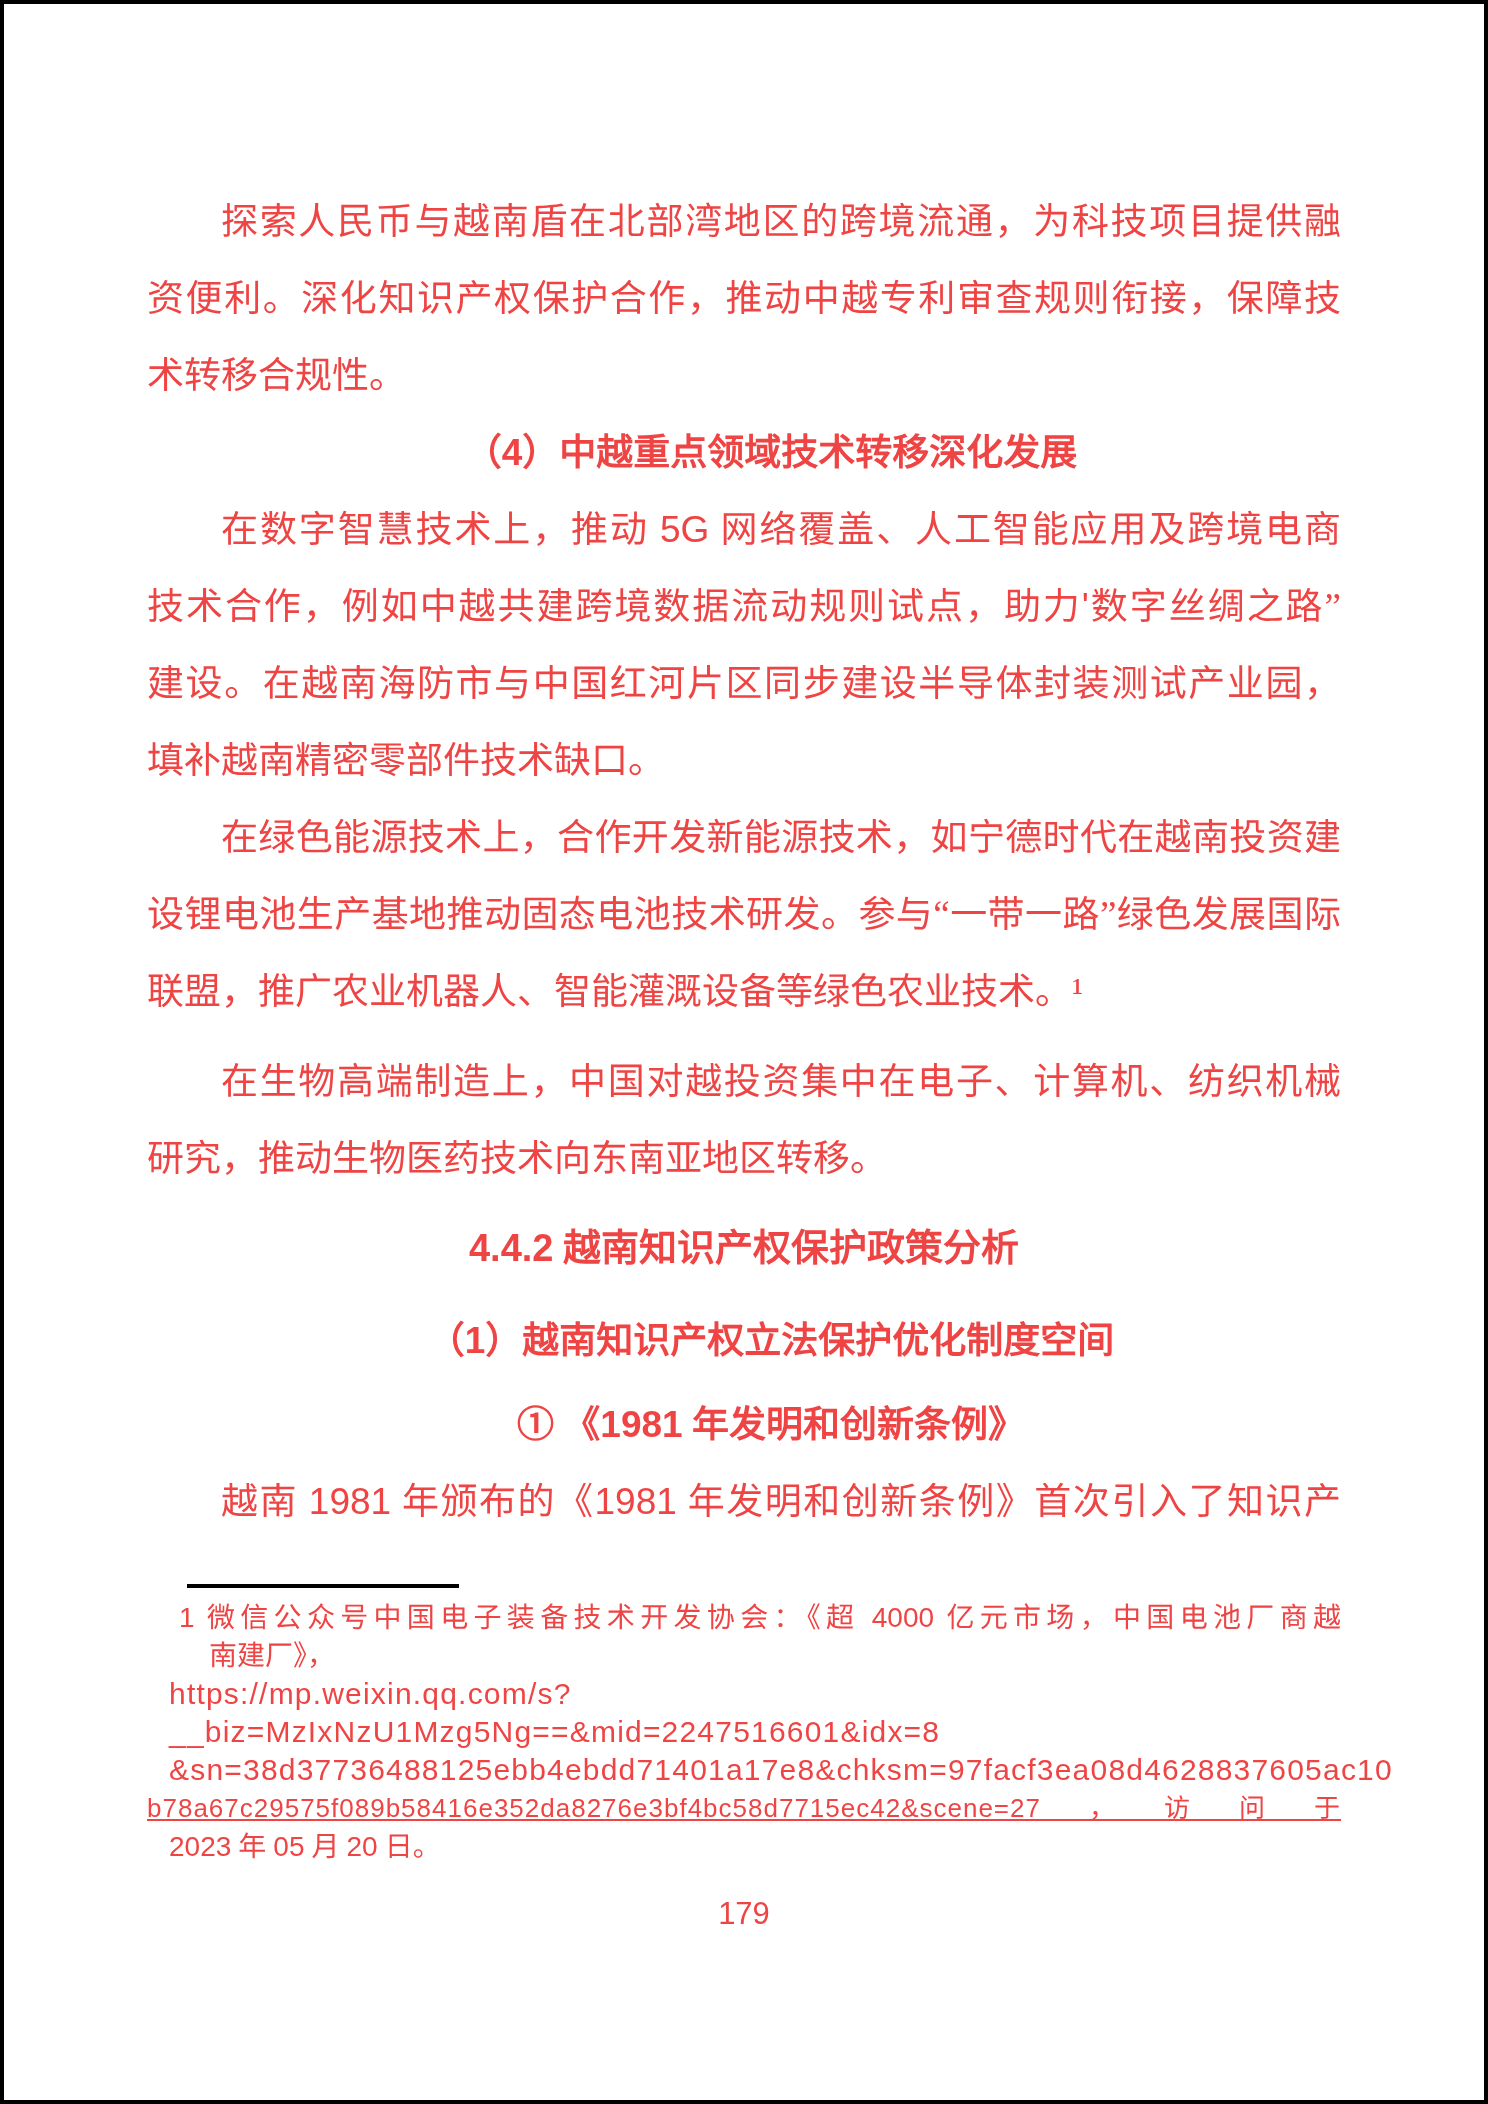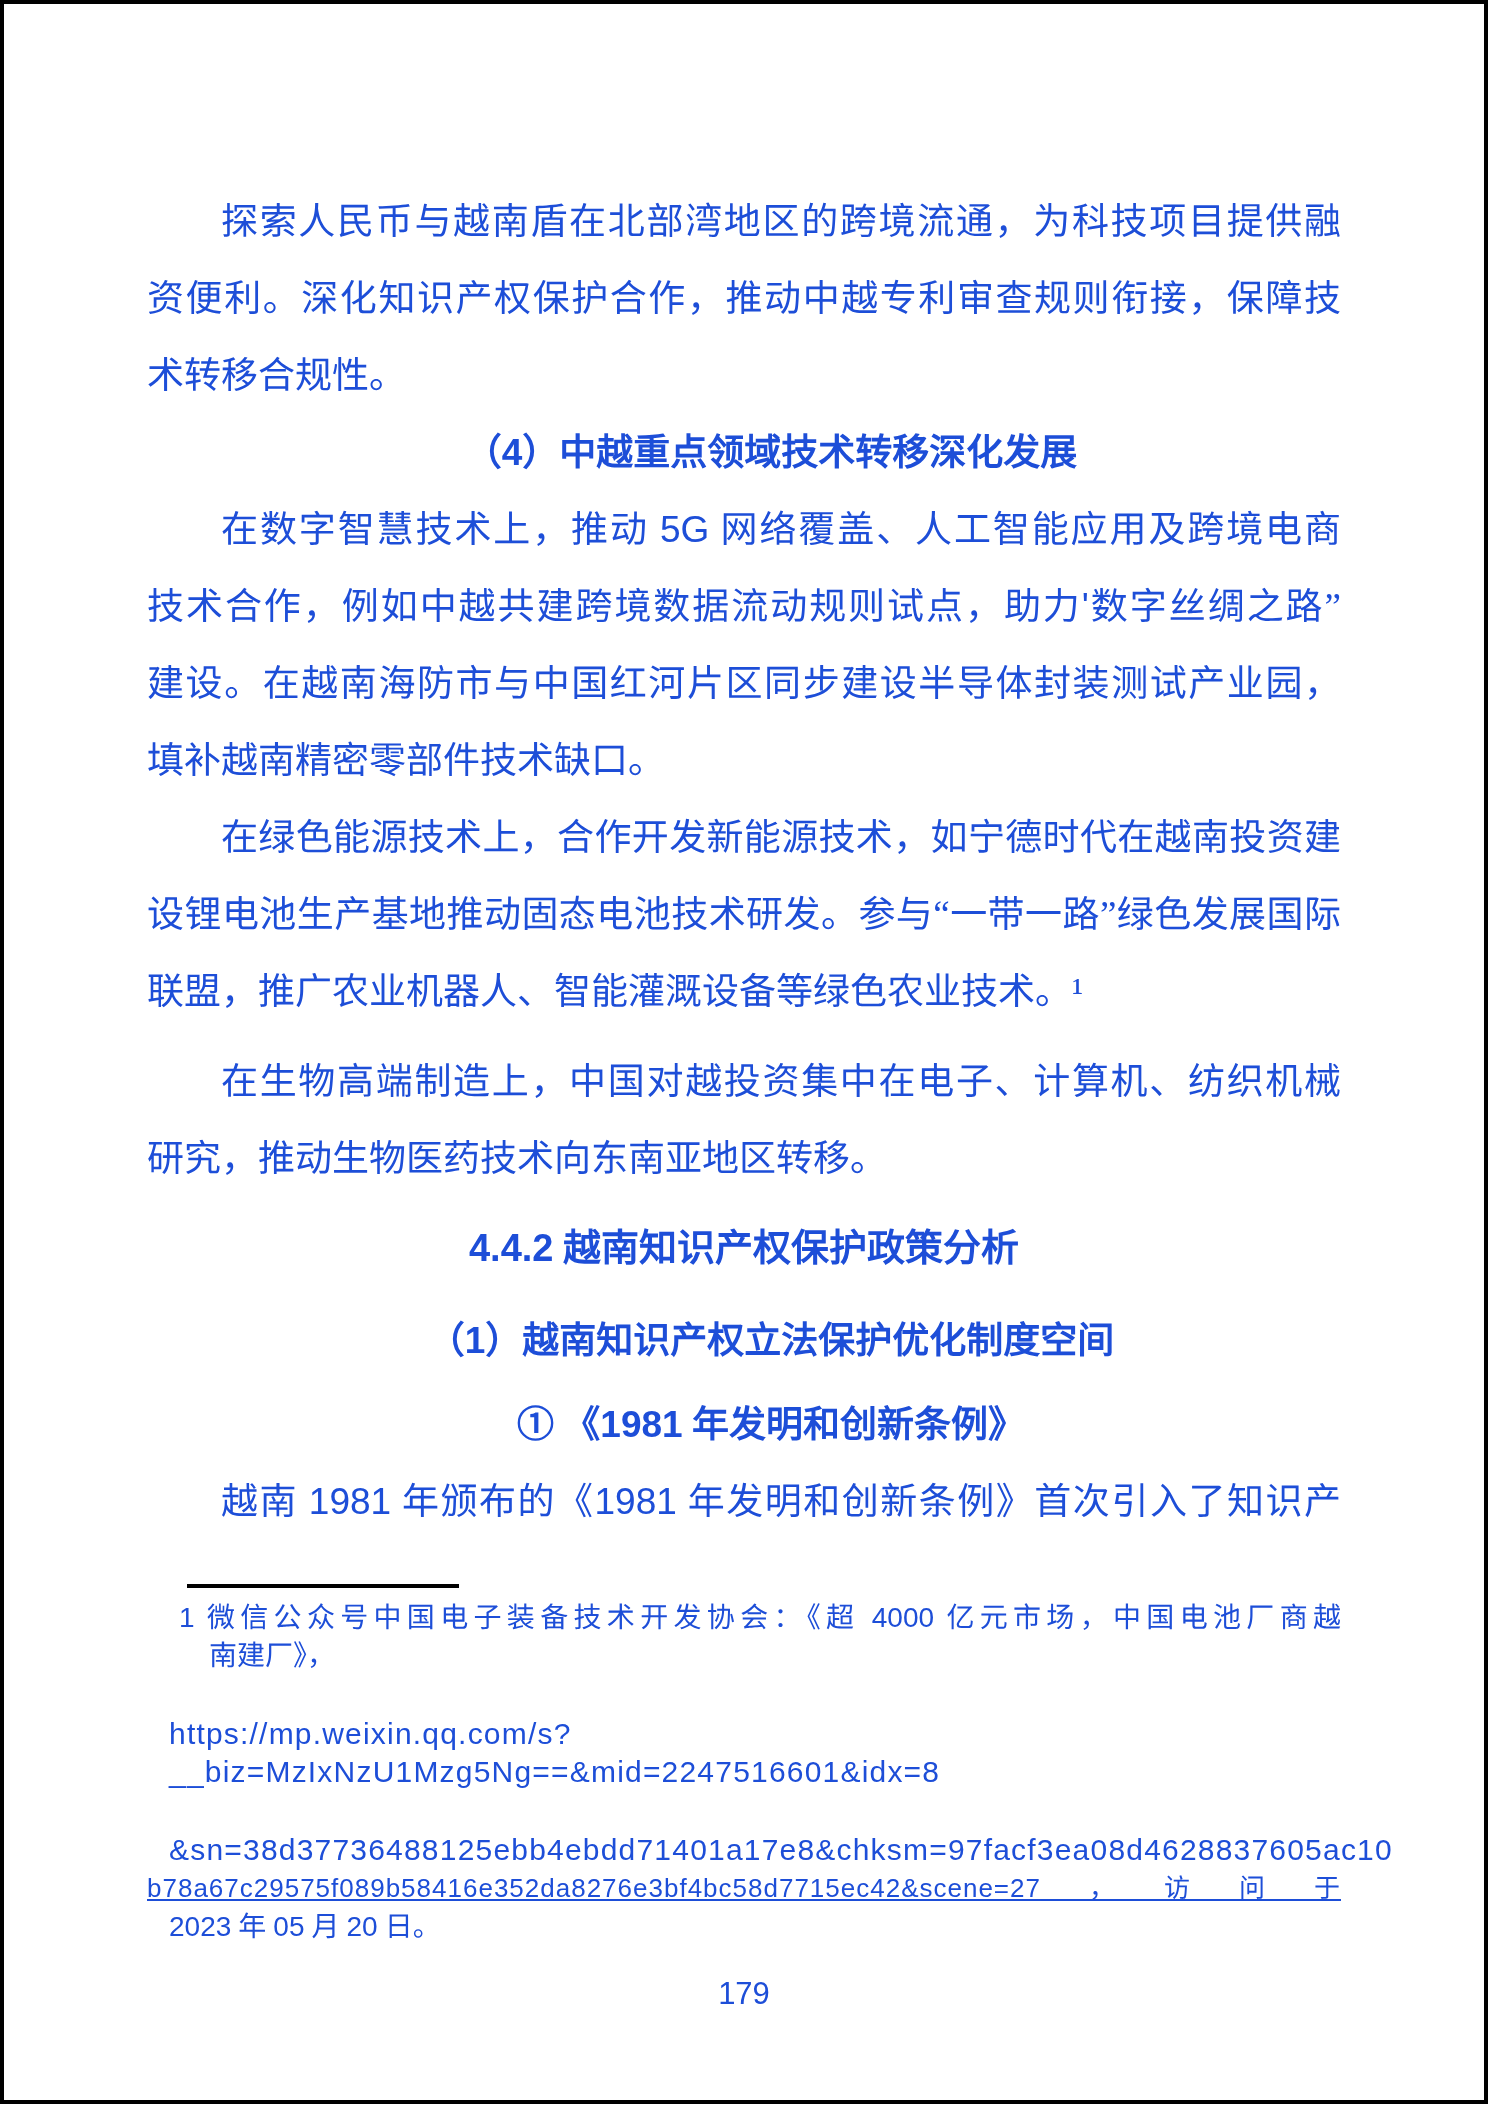--- a/index.html
+++ b/index.html
@@ -5,21 +5,21 @@
   html,body{margin:0;padding:0;background:#e8e8e8;}
   .page{
     position:relative;
     width:1488px;height:2104px;
     margin:0 auto;
     background:#ffffff;
     border:4px solid #000;
     box-sizing:border-box;
     padding:179px 143px 0 143px;
     overflow:hidden;
-    color:#1d4ed8;
+    color:#ef4444;
     font-family:"Liberation Serif","DejaVu Serif",serif;
   }
   .line{
     font-size:37px;
     line-height:77px;
     text-align:justify;
     text-align-last:justify;
   }
   .para .line:first-child{text-indent:74px;}
   .para:not(.cont) .line:last-child{text-align-last:left;}
@@ -41,21 +41,20 @@
     margin:44px 0 11px 40px;
   }
   .footnote{font-size:28px;line-height:38px;}
   .fn-line{text-align:left;}
   .fn-first{margin-left:32px;text-align:justify;text-align-last:justify;}
   .fn-hang{margin-left:62px;}
   .fn-url{
     margin-left:22px;
     font-size:30px;
     letter-spacing:1.2px;
-    margin-top:40px;
   }
   .fn-url-mixed{
     font-size:26px;
     letter-spacing:1px;
     text-align:justify;
     text-align-last:justify;
     text-decoration:underline;
   }
   .fn-last{margin-left:22px;}
   .page-number{

